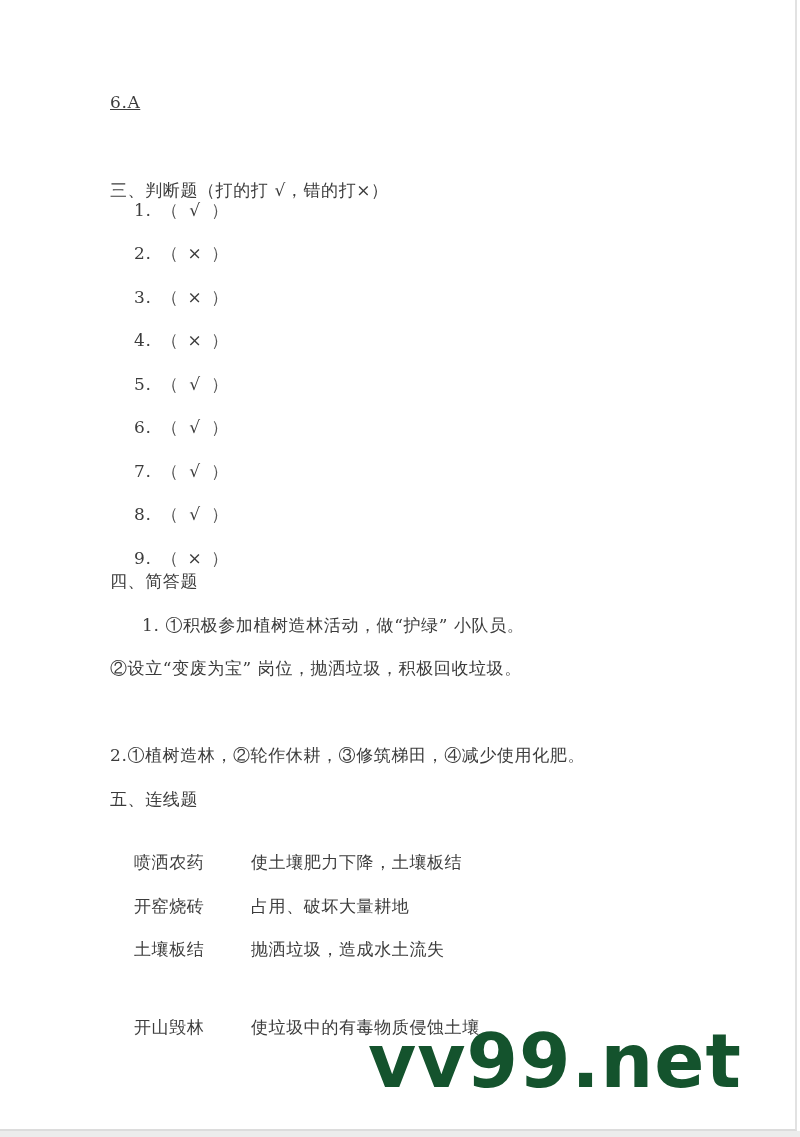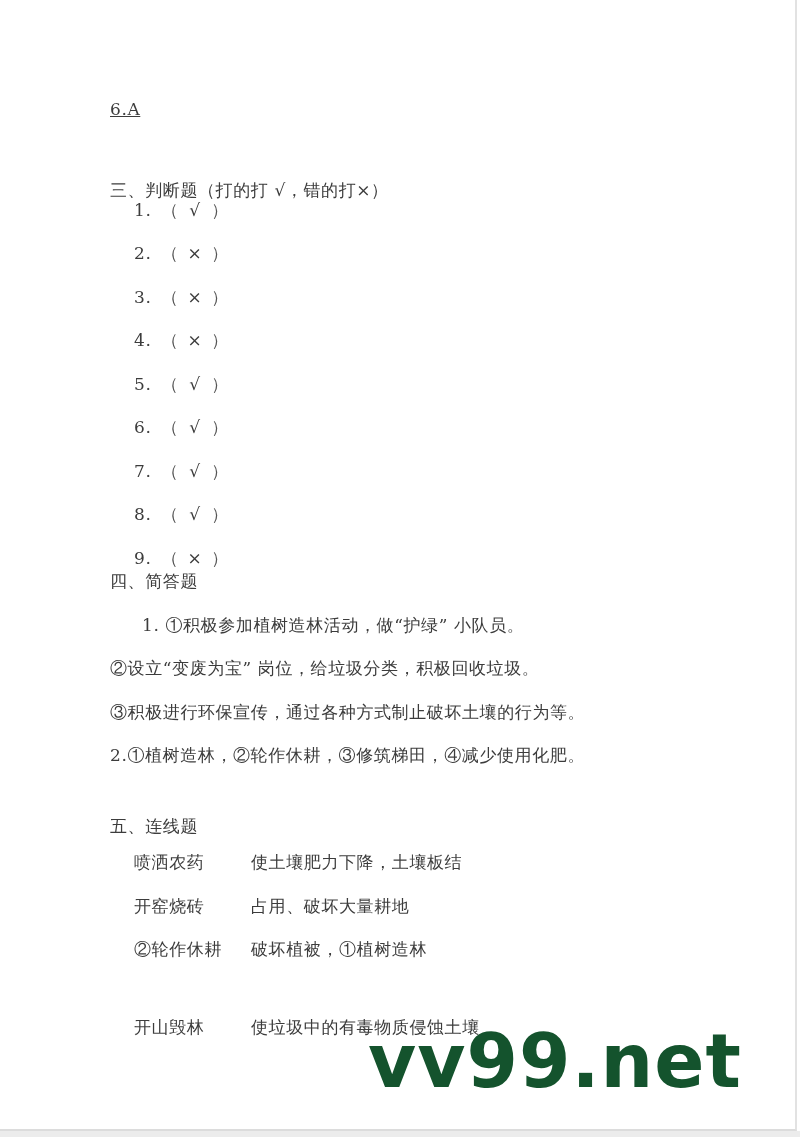--- a/index.html
+++ b/index.html
@@ -72,21 +72,21 @@
       letter-spacing: 1px;
       line-height: 80px;
       text-align: right;
     }
   </style>
 </head>
 <body>
 
 <div class="page">
 
-  <div class="line" style="top:99px;text-decoration:underline;">6.A</div>
+  <div class="line" style="top:92px;text-decoration:underline;">6.A</div>
 
   <div class="line" style="top:136px;margin-top:44px;">三、判断题（打的打 √，错的打×）</div>
 
   <div class="line judge" style="top:180px;">
     <span class="num">1.</span><span class="paren">（</span><span class="mark">√</span><span class="paren">）</span>
   </div>
   <div class="line judge" style="top:223px;">
     <span class="num">2.</span><span class="paren">（</span><span class="mark">×</span><span class="paren">）</span>
   </div>
   <div class="line judge" style="top:267px;">
@@ -107,34 +107,33 @@
   <div class="line judge" style="top:484px;">
     <span class="num">8.</span><span class="paren">（</span><span class="mark">√</span><span class="paren">）</span>
   </div>
   <div class="line judge" style="top:528px;">
     <span class="num">9.</span><span class="paren">（</span><span class="mark">×</span><span class="paren">）</span>
   </div>
 
   <div class="line" style="top:571px;">四、简答题</div>
 
   <div class="line" style="top:615px;margin-left:32px;">1. ①积极参加植树造林活动，做“护绿” 小队员。</div>
-  <div class="line" style="top:658px;">②设立“变废为宝” 岗位，给垃圾分类，积极回收垃圾。</div>
-  <div class="line" style="top:702px;">③积极进行环保宣传，通过各种方式制止破坏土壤的行为等。</div>
+  <div class="line" style="top:658px;">②设立“变废为宝” 岗位，抛洒垃圾，积极回收垃圾。</div>
   <div class="line" style="top:745px;">2.①植树造林，②轮作休耕，③修筑梯田，④减少使用化肥。</div>
 
-  <div class="line" style="top:816px;">五、连线题</div>
+  <div class="line" style="top:789px;">五、连线题</div>
 
   <div class="line" style="top:832px;">
     <span class="match-left">喷洒农药</span><span>使土壤肥力下降，土壤板结</span>
   </div>
   <div class="line" style="top:876px;">
     <span class="match-left">开窑烧砖</span><span>占用、破坏大量耕地</span>
   </div>
   <div class="line" style="top:919px;">
-    <span class="match-left">②轮作休耕</span><span>破坏植被，①植树造林</span>
+    <span class="match-left">土壤板结</span><span>抛洒垃圾，造成水土流失</span>
   </div>
   <div class="line" style="top:997px;">
     <span class="match-left">开山毁林</span><span>使垃圾中的有毒物质侵蚀土壤</span>
   </div>
 
   <div class="watermark">vv99.net</div>
 </div>
 
 <div class="bottom-strip"></div>
 

